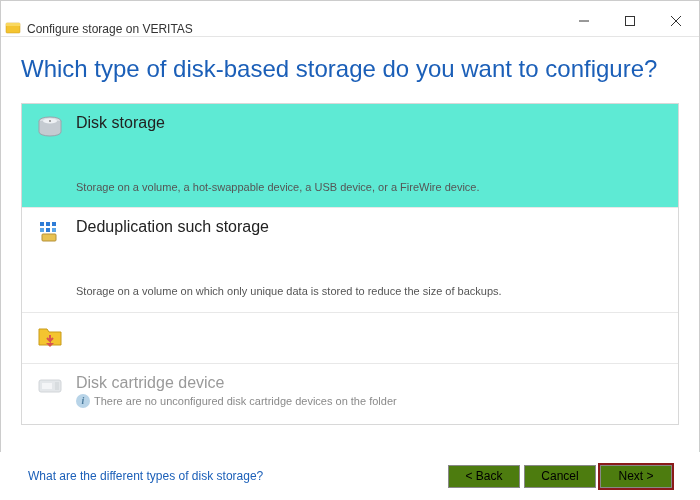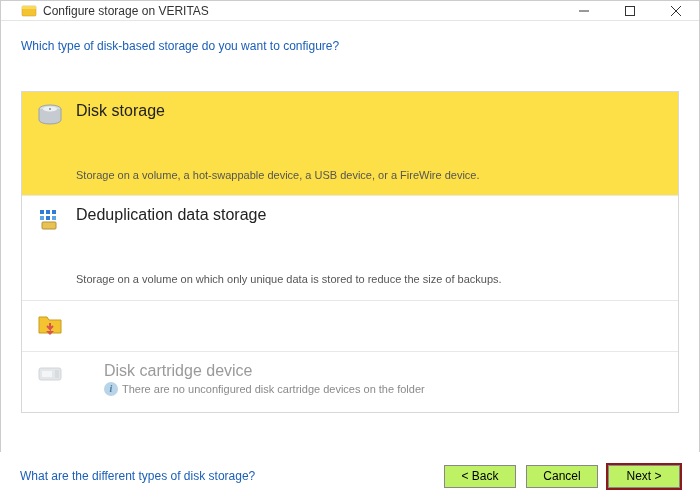--- a/index.html
+++ b/index.html
@@ -7,58 +7,58 @@
       font-family: "Segoe UI", Tahoma, sans-serif;
       font-size: 12px;
       background: #fff;
       width: 700px;
       height: 500px;
       overflow: hidden;
       border: 1px solid #ccc;
     }
     .titlebar {
       display: flex;
-      align-items: center;
-      height: 20px;
-      padding: 0 0 0 20px;
+      align-items: flex-end;
+      height: 36px;
+      padding: 0 0 0 4px;
       border-bottom: 1px solid #e5e5e5;
     }
     .titlebar-icon {
       width: 16px; height: 16px;
       margin-right: 6px;
       display: flex; align-items: center; justify-content: center;
     }
     .titlebar-title { font-size: 12px; color: #333; }
     .titlebar-spacer { flex: 1; }
     .win-controls { display: flex; }
     .win-btn {
       width: 46px; height: 30px;
       display: flex; align-items: center; justify-content: center;
       cursor: pointer;
     }
     .content {
       padding: 18px 20px 0 20px;
     }
     .question {
       color: #1b5fb8;
-      font-size: 12px;
+      font-size: 24px;
       font-weight: 400;
-      margin-bottom: 38px;
+      margin-bottom: 20px;
     }
     .options {
       border: 1px solid #d8d8d8;
     }
     .option {
       display: flex;
       padding: 10px 14px 12px 14px;
       border-bottom: 1px solid #e8e8e8;
       cursor: pointer;
     }
-    .option:last-child { border-bottom: none; gap: 28px; }
-    .option.selected { background: #fde047; }
+    .option:last-child { border-bottom: none; }
+    .option.selected { background: #5eead4; }
     .option.disabled {
       cursor: default;
       color: #9a9a9a;
     }
     .option-icon {
       width: 28px; height: 28px;
       margin-right: 12px;
       flex-shrink: 0;
       display: flex; align-items: flex-start; justify-content: center;
       padding-top: 2px;
@@ -84,39 +84,39 @@
       line-height: 1.4;
       margin-top: 48px;
     }
     .option.disabled .option-desc { color: #9a9a9a; }
     .footer {
       position: absolute;
       bottom: 0; left: 0; right: 0;
       height: 48px;
       display: flex;
       align-items: center;
-      padding: 0 20px;
+      padding: 0 28px;
       background: #fff;
       justify-content: center;
     }
     .help-link {
       color: #1b5fb8;
       text-decoration: none;
       font-size: 12px;
       cursor: pointer;
     }
     .footer-spacer { flex: 1; }
     .btn {
       min-width: 72px;
       height: 23px;
       border: 1px solid #888;
-      background: #bef264;
+      background: #4d7c0f;
       font-size: 12px;
       cursor: pointer;
-      margin-left: 10px;
+      margin-left: 4px;
       padding: 0 10px;
     }
     .btn.primary {
       outline: 2px solid #8b1a1a;
       outline-offset: 0px;
     }
     .info-circle {
       display: inline-flex;
       width: 14px; height: 14px;
       border-radius: 50%;
@@ -188,21 +188,21 @@
           <rect x="2" y="2" width="4" height="4" fill="#2e7cd6"></rect>
             <rect x="8" y="2" width="4" height="4" fill="#2e7cd6"></rect>
             <rect x="14" y="2" width="4" height="4" fill="#2e7cd6"></rect>
           <rect x="2" y="8" width="4" height="4" fill="#5aa5e8"></rect>
             <rect x="8" y="8" width="4" height="4" fill="#2e7cd6"></rect>
             <rect x="14" y="8" width="4" height="4" fill="#5aa5e8"></rect>
           <rect x="4" y="14" width="14" height="7" rx="1" fill="#e8c252" stroke="#b5923a"></rect>
         </svg>
       </div>
       <div class="option-body">
-        <div class="option-title">Deduplication data storage</div>
+        <div class="option-title">Deduplication such storage</div>
         <div class="option-desc">Storage on a volume on which only unique data is stored to reduce the size of backups.</div>
       </div>
     </div>
 
     <div class="option">
       <div class="option-icon">
         <svg width="26" height="24" viewBox="0 0 26 24">
           <path d="M2 4 L10 4 L12 7 L24 7 L24 20 L2 20 Z" fill="#f4c430" stroke="#c89b1a"></path>
           <path d="M13 10 L13 16 L10 13 L13 16 L16 13" fill="none" stroke="#d9534f" stroke-width="2"></path>
           <path d="M9 18 L13 22 L17 18 Z" fill="#d9534f"></path>

